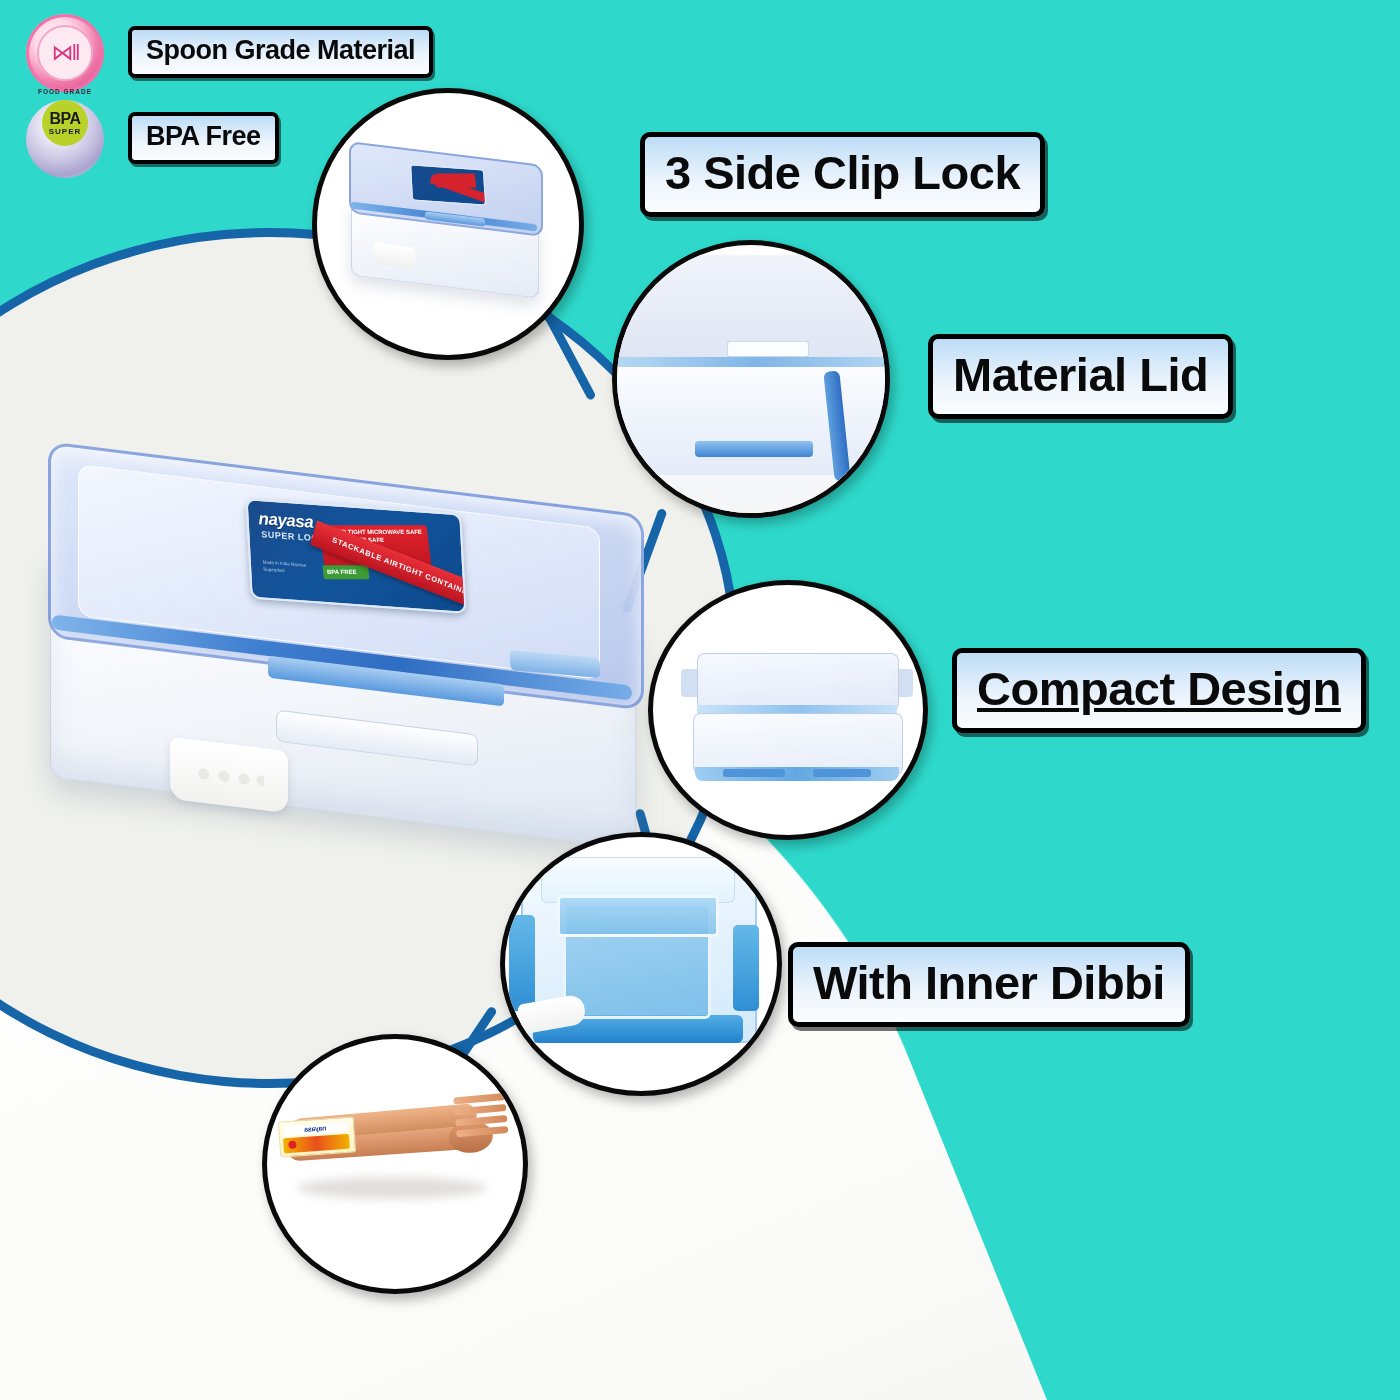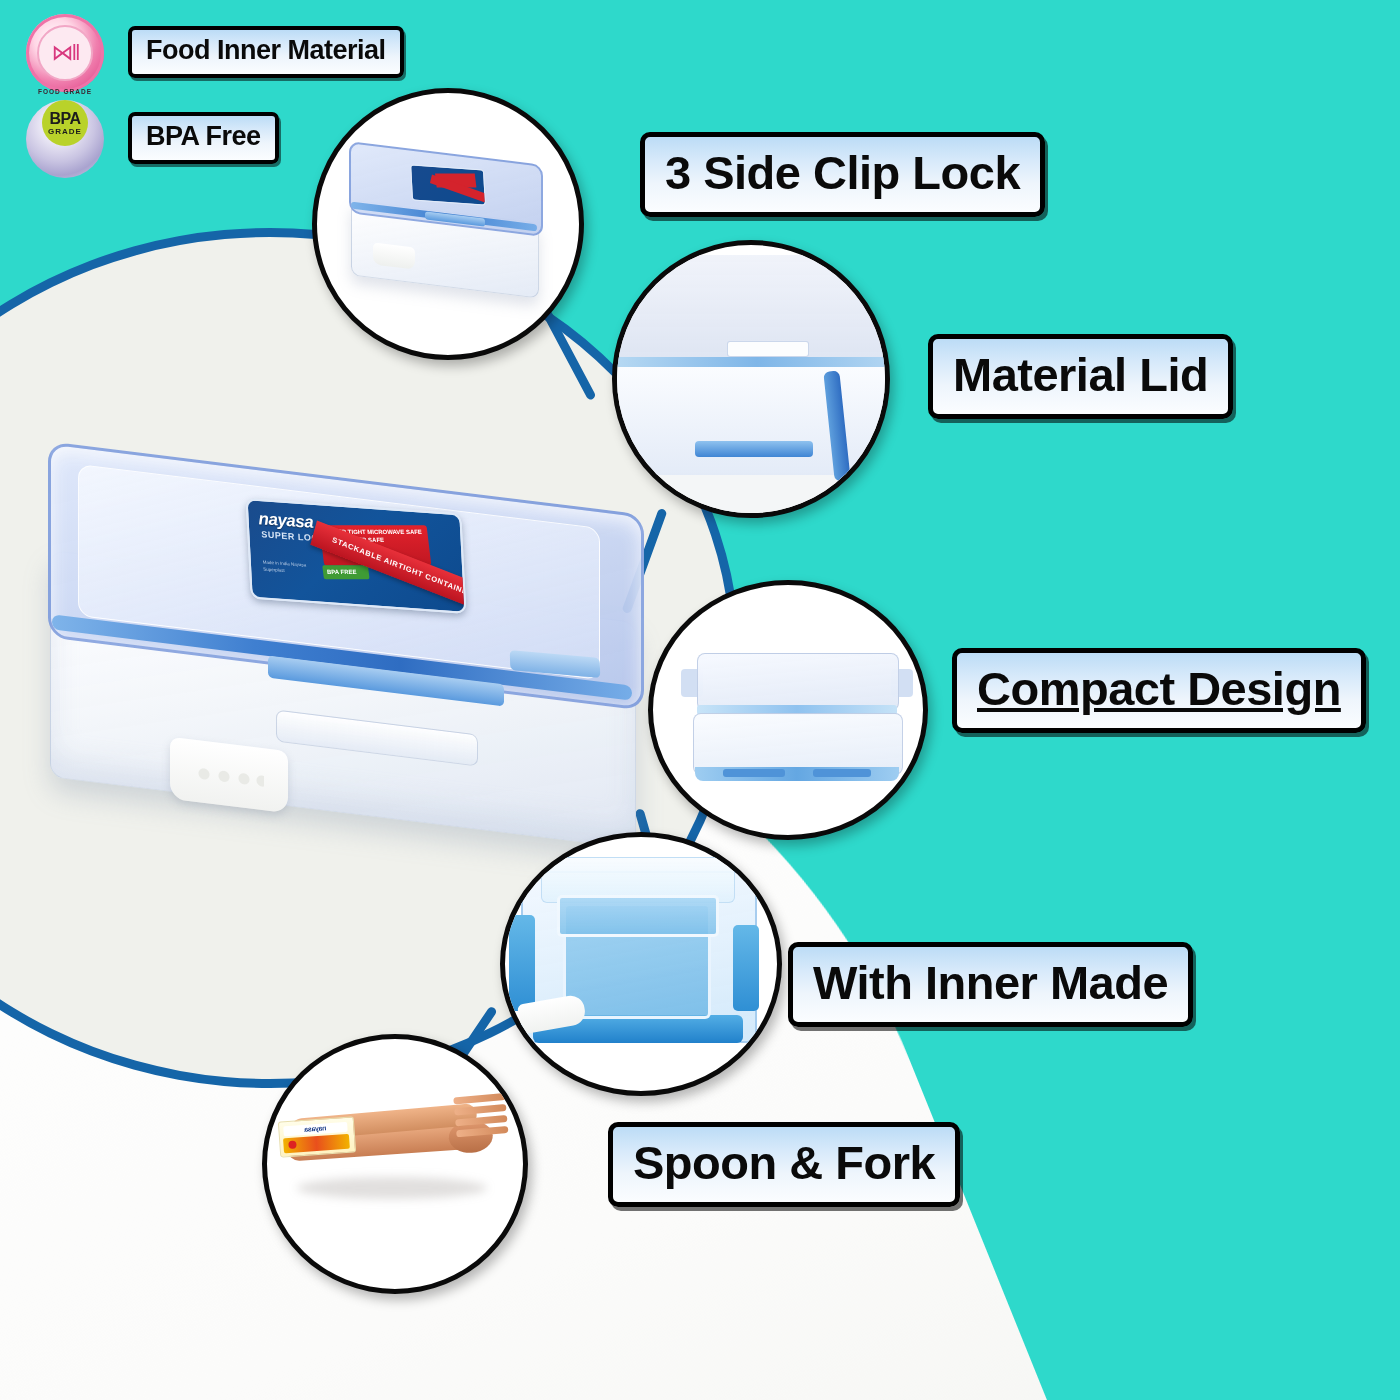--- a/index.html
+++ b/index.html
@@ -354,25 +354,25 @@
   <div class="badge badge-food">
     <div class="inner">
       <span class="fg-glyph">⋈‖</span>
       <span class="fg-ring-text">FOOD GRADE</span>
     </div>
   </div>
 
   <div class="badge badge-bpa">
     <div class="inner">
       <span class="bpa-1">BPA</span>
-      <span class="bpa-2">GRADE</span>
-    </div>
-  </div>
-
-  <div class="pill pill-sm" id="pill-food">Food Inner Material</div>
+      <span class="bpa-2">SUPER</span>
+    </div>
+  </div>
+
+  <div class="pill pill-sm" id="pill-food">Spoon Grade Material</div>
   <div class="pill pill-sm" id="pill-bpa">BPA Free</div>
 
   <div class="circ" id="circ-clip">
     <div class="scene">
       <div class="cs1-base"></div>
       <div class="cs1-fork"></div>
       <div class="cs1-lid"></div>
       <div class="cs1-seal"></div>
       <div class="cs1-clip"></div>
       <div class="cs1-sticker">
@@ -437,16 +437,15 @@
         </div>
         <div class="art"></div>
         <div class="dot"></div>
       </div>
     </div>
   </div>
 
   <div class="pill pill-lg" id="pill-clip">3 Side Clip Lock</div>
   <div class="pill pill-lg" id="pill-air">Material Lid</div>
   <div class="pill pill-lg" id="pill-compact">Compact Design</div>
-  <div class="pill pill-lg" id="pill-dibbi">With Inner Made</div>
-  <div class="pill pill-lg" id="pill-spoon">Spoon &amp; Fork</div>
+  <div class="pill pill-lg" id="pill-dibbi">With Inner Dibbi</div>
 
 </div>
 
 </body></html>

